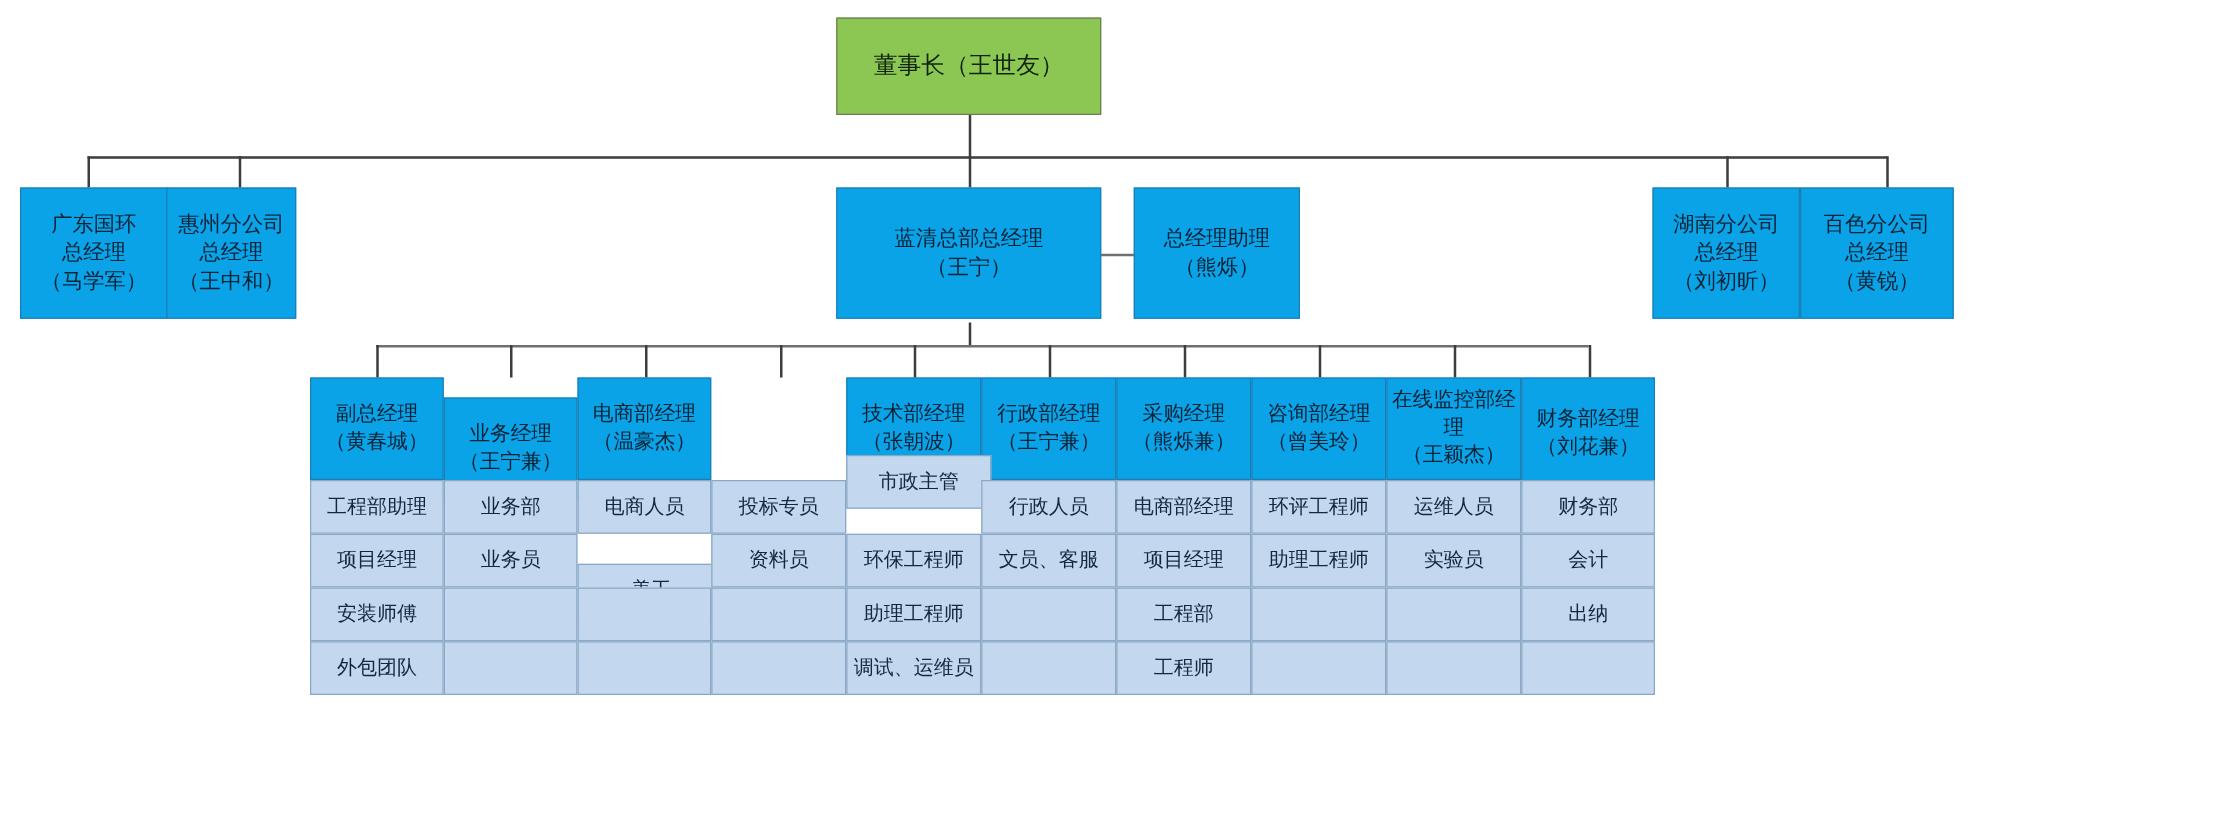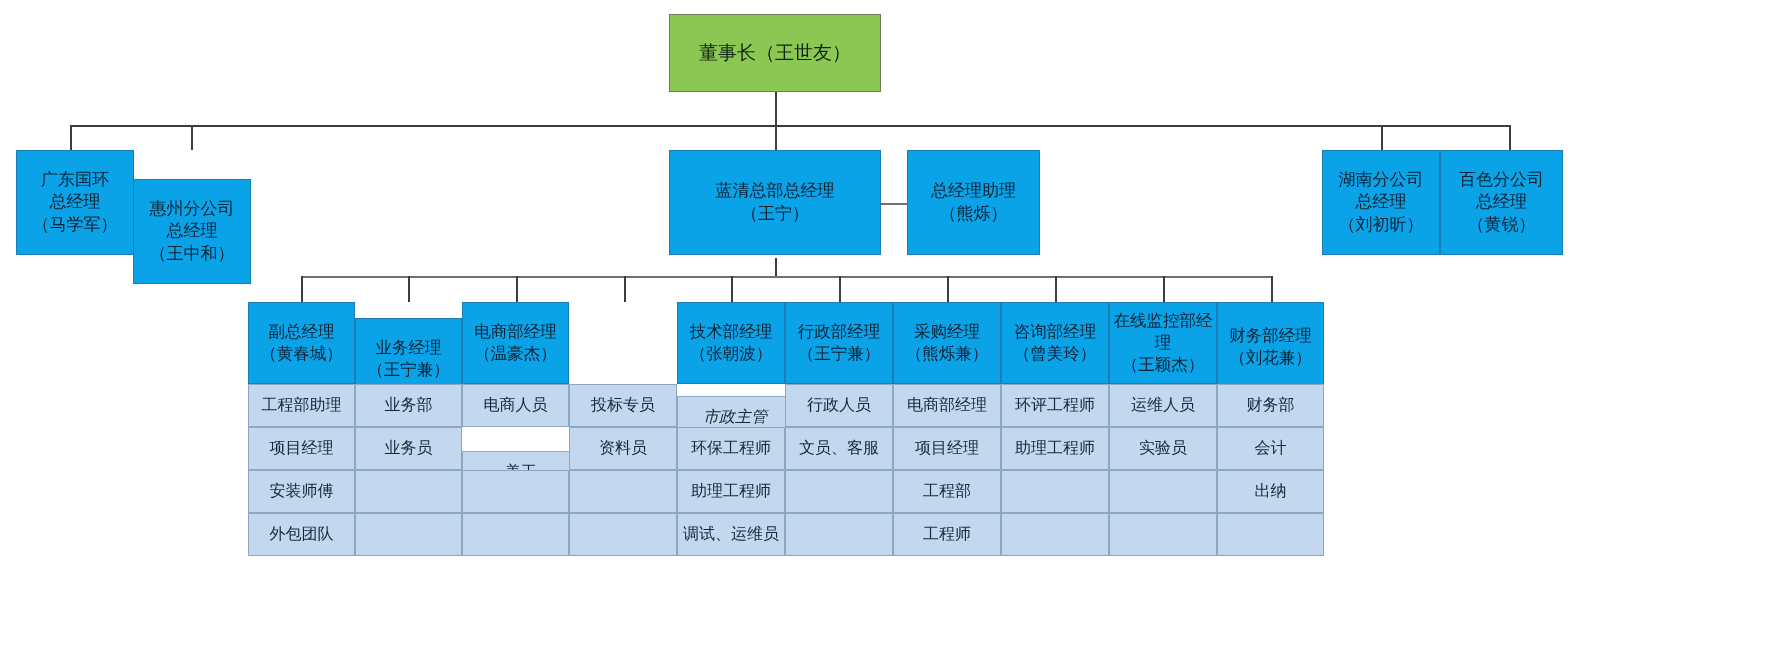--- a/index.html
+++ b/index.html
@@ -90,21 +90,21 @@
   <div class="ln v" style="left:947px;top:276px;height:26px;"></div>
   <div class="ln v" style="left:1055px;top:276px;height:26px;"></div>
   <div class="ln v" style="left:1163px;top:276px;height:26px;"></div>
   <div class="ln v" style="left:1271px;top:276px;height:26px;"></div>
 
   <div class="box root" style="left:669px;top:14px;width:212px;height:78px;">董事长（王世友）</div>
 
   <div class="box blue" style="left:16px;top:150px;width:118px;height:105px;">广东国环
 总经理
 （马学军）</div>
-  <div class="box blue" style="left:133px;top:150px;width:118px;height:105px;margin-top:29px;">惠州分公司
+  <div class="box blue" style="left:133px;top:150px;width:104px;height:105px;">惠州分公司
 总经理
 （王中和）</div>
 
   <div class="box blue" style="left:669px;top:150px;width:212px;height:105px;">蓝清总部总经理
 （王宁）</div>
   <div class="box blue" style="left:907px;top:150px;width:133px;height:105px;">总经理助理
 （熊烁）</div>
 
   <div class="box blue" style="left:1322px;top:150px;width:118px;height:105px;">湖南分公司
 总经理
@@ -129,21 +129,21 @@
 （曾美玲）</div>
   <div class="box dept" style="left:1109px;top:302px;width:108px;height:82px;">在线监控部经理
 （王颖杰）</div>
   <div class="box dept" style="left:1217px;top:302px;width:107px;height:90px;">财务部经理
 （刘花兼）</div>
 
   <div class="cell" style="left:248px;top:384px;width:107px;height:43px;">工程部助理</div>
   <div class="cell" style="left:355px;top:384px;width:107px;height:43px;">业务部</div>
   <div class="cell" style="left:462px;top:384px;width:107px;height:43px;">电商人员</div>
   <div class="cell" style="left:569px;top:384px;width:108px;height:43px;">投标专员</div>
-  <div class="cell" style="left:677px;top:396px;width:116px;height:43px;font-style:italic;">市政主管</div>
+  <div class="cell" style="left:677px;top:364px;width:116px;height:43px;">市政主管</div>
   <div class="cell" style="left:785px;top:384px;width:108px;height:43px;">行政人员</div>
   <div class="cell" style="left:893px;top:384px;width:108px;height:43px;">电商部经理</div>
   <div class="cell" style="left:1001px;top:384px;width:108px;height:43px;">环评工程师</div>
   <div class="cell" style="left:1109px;top:384px;width:108px;height:43px;">运维人员</div>
   <div class="cell" style="left:1217px;top:384px;width:107px;height:43px;">财务部</div>
 
   <div class="cell" style="left:248px;top:427px;width:107px;height:43px;">项目经理</div>
   <div class="cell" style="left:355px;top:427px;width:107px;height:43px;">业务员</div>
   <div class="cell" style="left:462px;top:451px;width:118px;height:43px;">美工</div>
   <div class="cell" style="left:569px;top:427px;width:108px;height:43px;">资料员</div>

